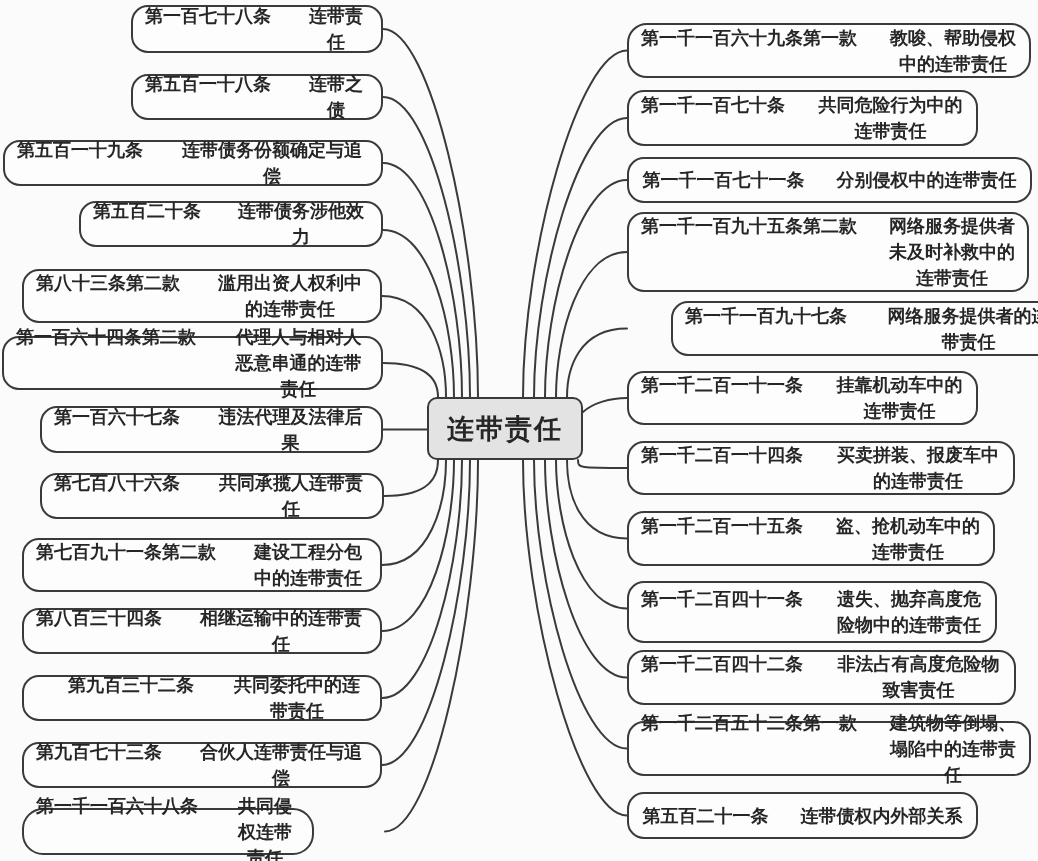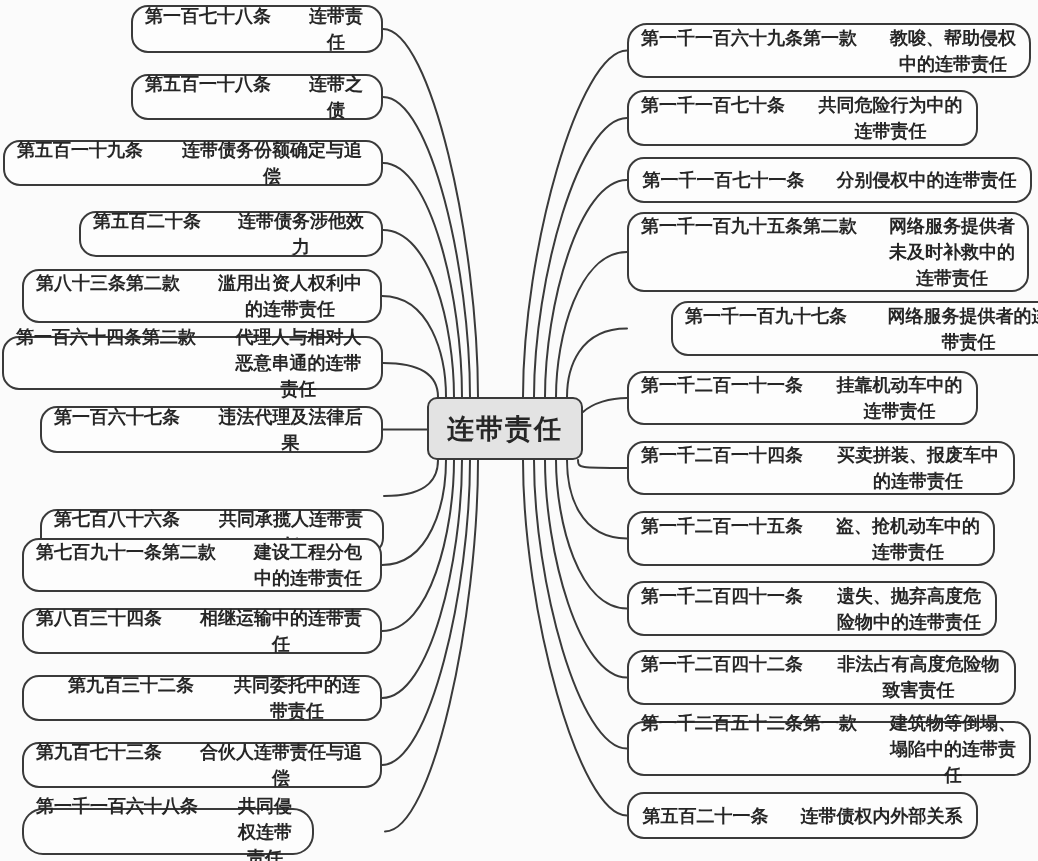--- a/index.html
+++ b/index.html
@@ -90,21 +90,21 @@
           <span class="num">第五百一十八条</span>
           <span class="desc">连带之债</span>
         </div>
       </div>
       <div class="node" style="left: 3px; top: 140px; width: 380px; height: 46px;">
         <div class="row">
           <span class="num">第五百一十九条</span>
           <span class="desc">连带债务份额确定与追偿</span>
         </div>
       </div>
-      <div class="node" style="left: 79px; top: 211px; width: 304px; height: 46px;">
+      <div class="node" style="left: 79px; top: 201px; width: 304px; height: 46px;">
         <div class="row">
           <span class="num">第五百二十条</span>
           <span class="desc">连带债务涉他效力</span>
         </div>
       </div>
       <div class="node" style="left: 22px; top: 269px; width: 360px; height: 54px;">
         <div class="row">
           <span class="num">第八十三条第二款</span>
           <span class="desc">滥用出资人权利中的连带责任</span>
         </div>
@@ -114,21 +114,21 @@
           <span class="num">第一百六十四条第二款</span>
           <span class="desc">代理人与相对人恶意串通的连带责任</span>
         </div>
       </div>
       <div class="node" style="left: 40px; top: 406px; width: 343px; height: 47px;">
         <div class="row">
           <span class="num">第一百六十七条</span>
           <span class="desc">违法代理及法律后果</span>
         </div>
       </div>
-      <div class="node" style="left: 40px; top: 473px; width: 344px; height: 46px; margin-top: 36px;">
+      <div class="node" style="left: 40px; top: 473px; width: 344px; height: 46px;">
         <div class="row">
           <span class="num">第七百八十六条</span>
           <span class="desc">共同承揽人连带责任</span>
         </div>
       </div>
       <div class="node" style="left: 22px; top: 538px; width: 360px; height: 54px;">
         <div class="row">
           <span class="num">第七百九十一条第二款</span>
           <span class="desc">建设工程分包中的连带责任</span>
         </div>
@@ -198,21 +198,21 @@
           <span class="num">第一千二百一十四条</span>
           <span class="desc">买卖拼装、报废车中的连带责任</span>
         </div>
       </div>
       <div class="node" style="left: 627px; top: 511px; width: 368px; height: 55px;">
         <div class="row">
           <span class="num">第一千二百一十五条</span>
           <span class="desc">盗、抢机动车中的连带责任</span>
         </div>
       </div>
-      <div class="node" style="left: 627px; top: 581px; width: 370px; height: 55px;">
+      <div class="node" style="left: 627px; top: 581px; width: 370px; height: 62px;">
         <div class="row">
           <span class="num">第一千二百四十一条</span>
           <span class="desc">遗失、抛弃高度危险物中的连带责任</span>
         </div>
       </div>
       <div class="node" style="left: 627px; top: 650px; width: 389px; height: 55px; align-items: flex-end;">
         <div class="row">
           <span class="num">第一千二百四十二条</span>
           <span class="desc">非法占有高度危险物致害责任</span>
         </div>

